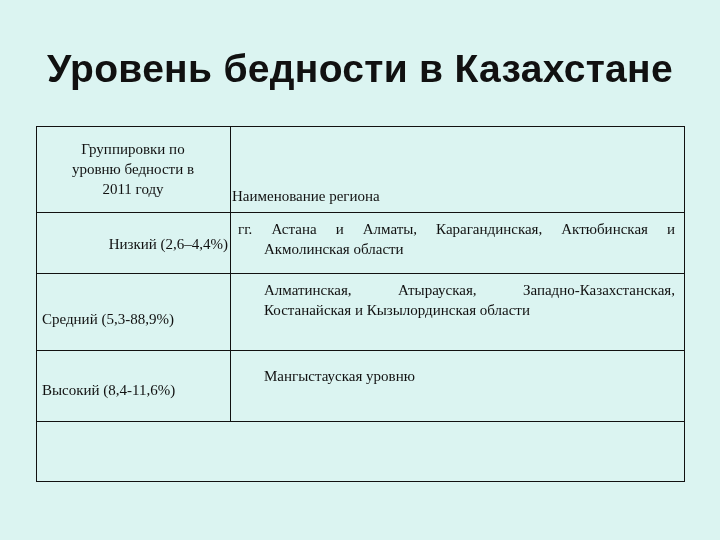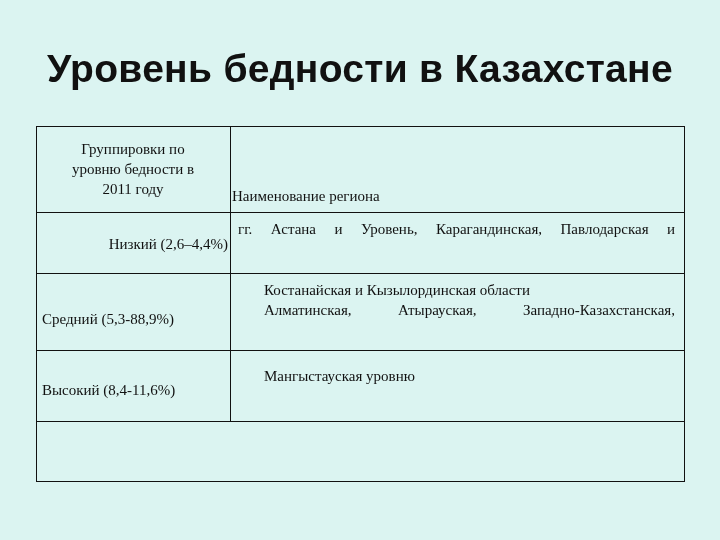--- a/index.html
+++ b/index.html
@@ -113,27 +113,28 @@
 
 <div class="cell header-left">
   <span>Группировки по</span>
   <span>уровню бедности в</span>
   <span>2011 году</span>
 </div>
 <div class="cell header-right">Наименование региона</div>
 
 <div class="cell group-label" style="top:234px;text-align:right;">Низкий (2,6–4,4%)</div>
 <div class="cell region-text" style="top:219px;">
-  <span class="first">гг. Астана и Уровень, Карагандинская, Павлодарская и</span>
+  <span class="first">гг. Астана и Алматы, Карагандинская, Актюбинская и</span>
+  <span class="indent last">Акмолинская области</span>
 </div>
 
 <div class="cell group-label" style="top:309px;">Средний (5,3-88,9%)</div>
 <div class="cell region-text" style="top:280px;">
+  <span class="indent mid">Алматинская, Атырауская, Западно-Казахстанская,</span>
   <span class="indent last">Костанайская и Кызылординская области</span>
-  <span class="indent mid">Алматинская, Атырауская, Западно-Казахстанская,</span>
 </div>
 
 <div class="cell group-label" style="top:380px;">Высокий (8,4-11,6%)</div>
 <div class="cell region-text" style="top:366px;">
   <span class="indent last">Мангыстауская уровню</span>
 </div>
 
 <div class="cell" style="left:38px;top:423px;width:645px;height:57px;"></div>
 
 </body></html>

